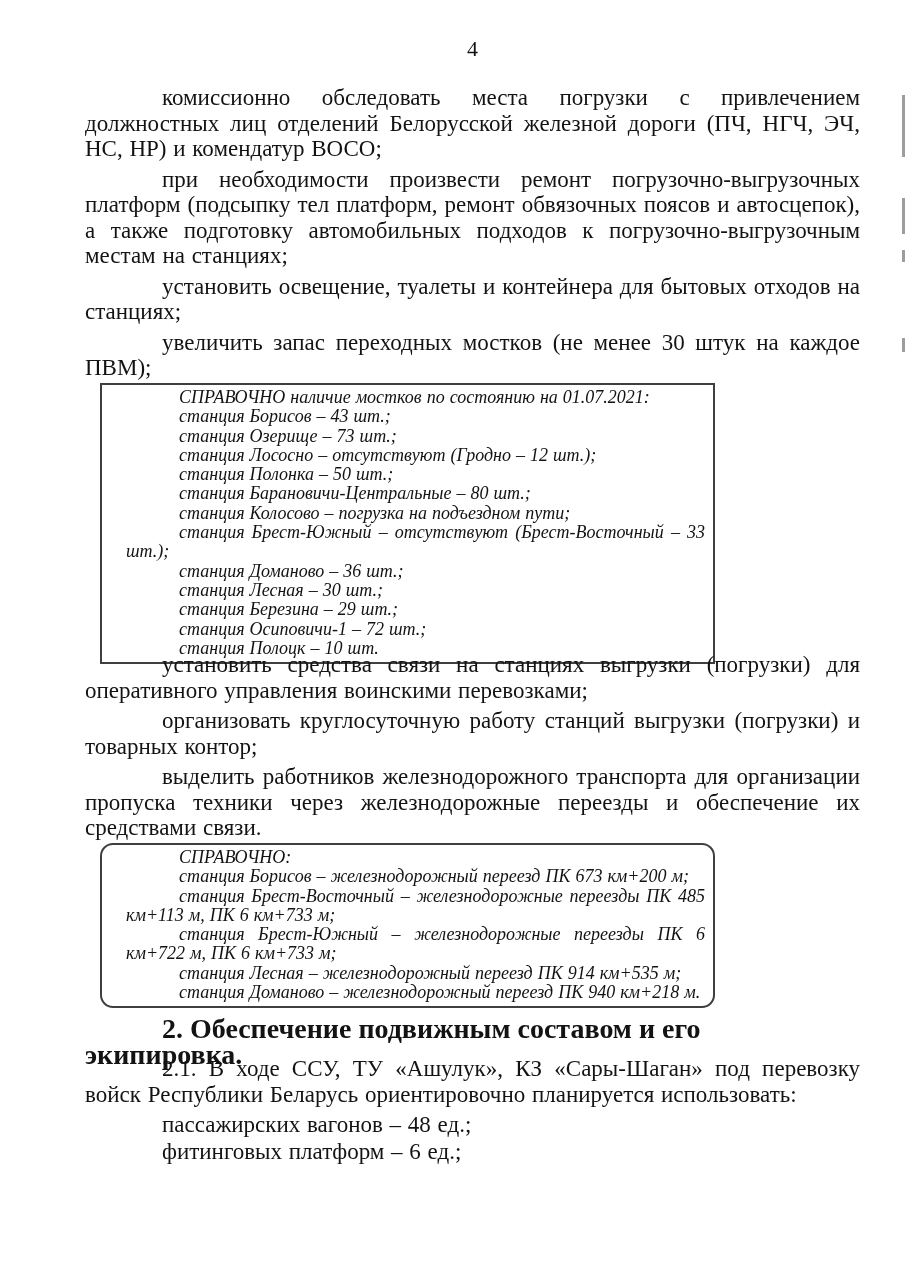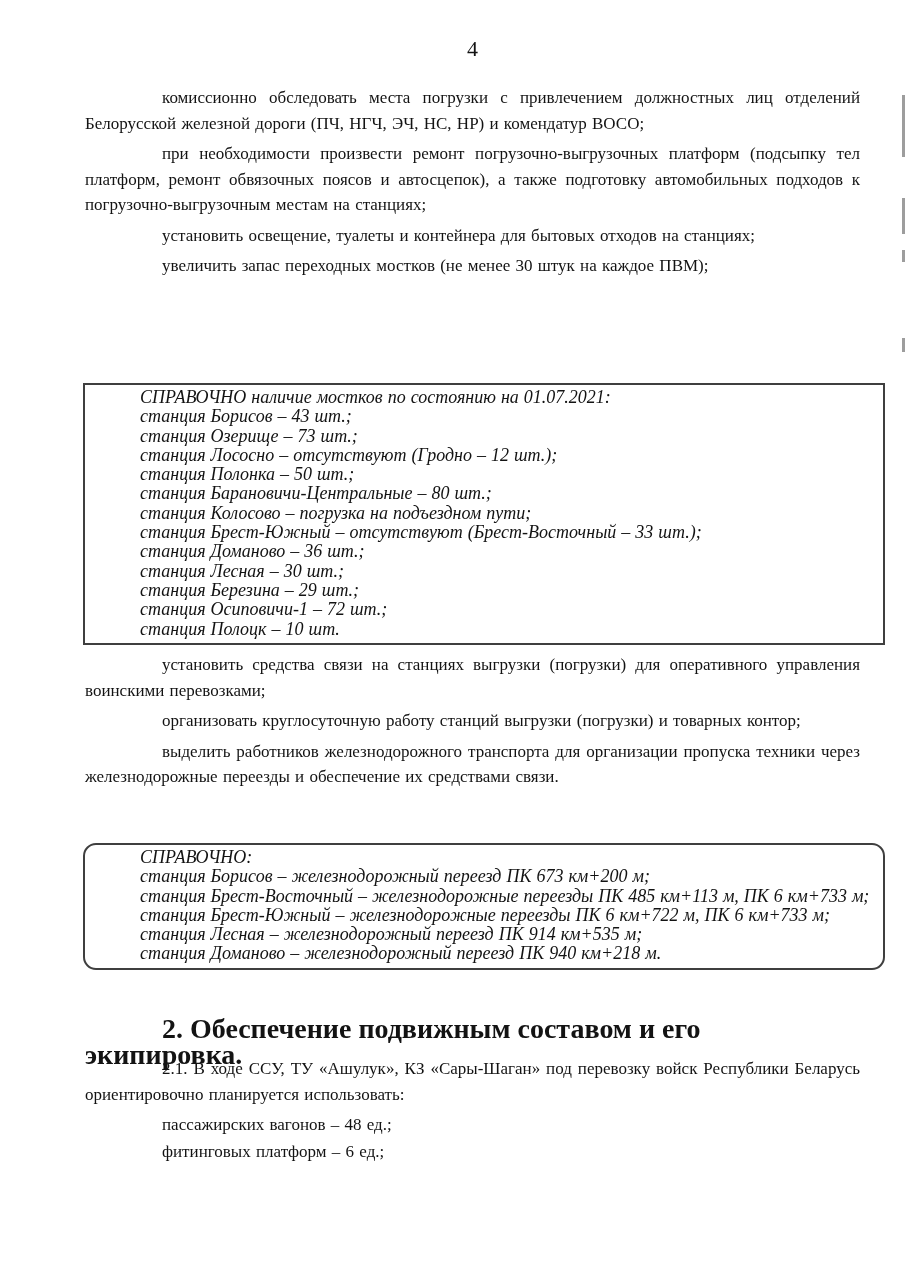--- a/index.html
+++ b/index.html
@@ -11,31 +11,31 @@
     font-family:"Liberation Serif","DejaVu Serif",serif;
     overflow:hidden;
   }
   .pagenum {
     position:absolute; top:36px; left:85px; width:775px;
     text-align:center; font-size:22px; line-height:25px;
   }
   .block { position:absolute; left:85px; width:775px; }
   .block p {
     margin:0 0 5px 0;
-    font-size:17px; line-height:25.5px;
+    font-size:23px; line-height:25.5px;
     text-align:justify; text-indent:77px;
     word-spacing:1px;
   }
   #sec1 { top:85px; }
   #sec2 { top:652px; }
   .refbox {
-    position:absolute; left:83px; width:802px;
+    position:absolute; left:100px; width:615px;
     box-sizing:border-box;
     border:2px solid #3f3f3f;
-    padding:3px 8px 4px 2px;
+    padding:3px 8px 4px 24px;
     font-style:italic;
   }
   #box1 { top:383px; }
   #box2 { top:843px;border-radius:13px; }
   .refbox p {
     margin:0;
     font-size:18px; line-height:19.3px;
     text-indent:53px; text-align:justify;
     word-spacing:0.5px;
   }

